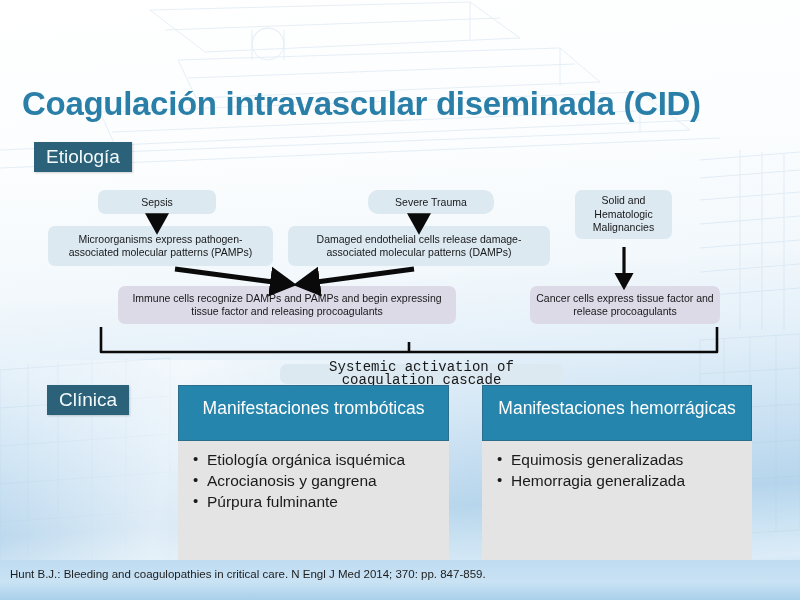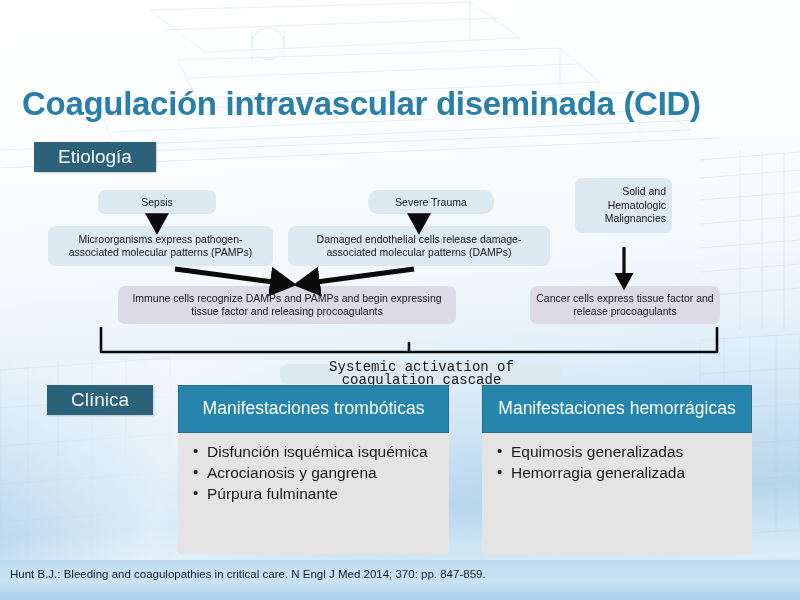--- a/index.html
+++ b/index.html
@@ -67,21 +67,21 @@
   }
 
   
   .section-tag {
     position: absolute;
     background: #2c6279;
     color: #f2fafd;
     font-size: 19px;
     line-height: 30px;
     height: 30px;
-    padding: 0 24px;
+    padding: 0 12px;
     white-space: nowrap;
     box-shadow: 1px 1px 2px rgba(0,0,0,.18);
   }
   #tag-etiologia { left: 34px; top: 142px; }
   #tag-clinica   { left: 47px; top: 385px; }
 
   
   #flow {
     position: absolute;
     left: 0; top: 0; width: 800px; height: 380px;
@@ -107,22 +107,22 @@
   }
   .fbox.lav {
     background: #dcdae6;
   }
   .fbox.pale {
     background: #dce9f0;
   }
 
   #b-sepsis   { left: 98px;  top: 190px; width: 118px; height: 24px; }
   #b-trauma   { left: 368px; top: 190px; width: 126px; height: 24px; border-radius: 10px; }
-  #b-maligna  { left: 575px; top: 178px; width: 97px;  height: 55px;
-                line-height: 13.5px; text-align: right; }
+  #b-maligna  { left: 575px; top: 190px; width: 97px;  height: 49px;
+                line-height: 13.5px; }
 
   #b-micro    { left: 48px;  top: 226px; width: 225px; height: 40px; }
   #b-damaged  { left: 288px; top: 226px; width: 262px; height: 40px; }
 
   #b-immune   { left: 118px; top: 286px; width: 338px; height: 38px; }
   #b-cancer   { left: 530px; top: 286px; width: 190px; height: 38px; }
 
   #b-systemic { left: 280px; top: 364px; width: 283px; height: 20px;
                 font-size: 14px; font-family: Liberation Mono, monospace; }
 
@@ -133,21 +133,21 @@
   .card {
     position: absolute;
     box-sizing: border-box;
   }
   .card-head {
     background: #2585ad;
     color: #ffffff;
     font-size: 17.5px;
     line-height: 23px;
     text-align: center;
-    padding: 11px 8px 12px;
+    padding: 11px 8px 20px;
     border: 1px solid #2d6d8c;
   }
   .card-body {
     background: #e4e4e4;
     padding: 9px 10px 10px 12px;
   }
   .card-body ul {
     margin: 0;
     padding: 0 0 0 17px;
     list-style: none;
@@ -291,21 +291,21 @@
       </g>
     </svg>
   </div>
 
   <div class="section-tag" id="tag-clinica">Clínica</div>
 
   <div class="card" id="card-trombo">
     <div class="card-head">Manifestaciones trombóticas</div>
     <div class="card-body">
       <ul>
-        <li>Disfunción isquémica isquémica</li>
+        <li>Etiología orgánica isquémica</li>
         <li>Acrocianosis y gangrena</li>
         <li>Púrpura fulminante</li>
       </ul>
     </div>
   </div>
 
   <div class="card" id="card-hemo">
     <div class="card-head">Manifestaciones hemorrágicas</div>
     <div class="card-body">
       <ul>

